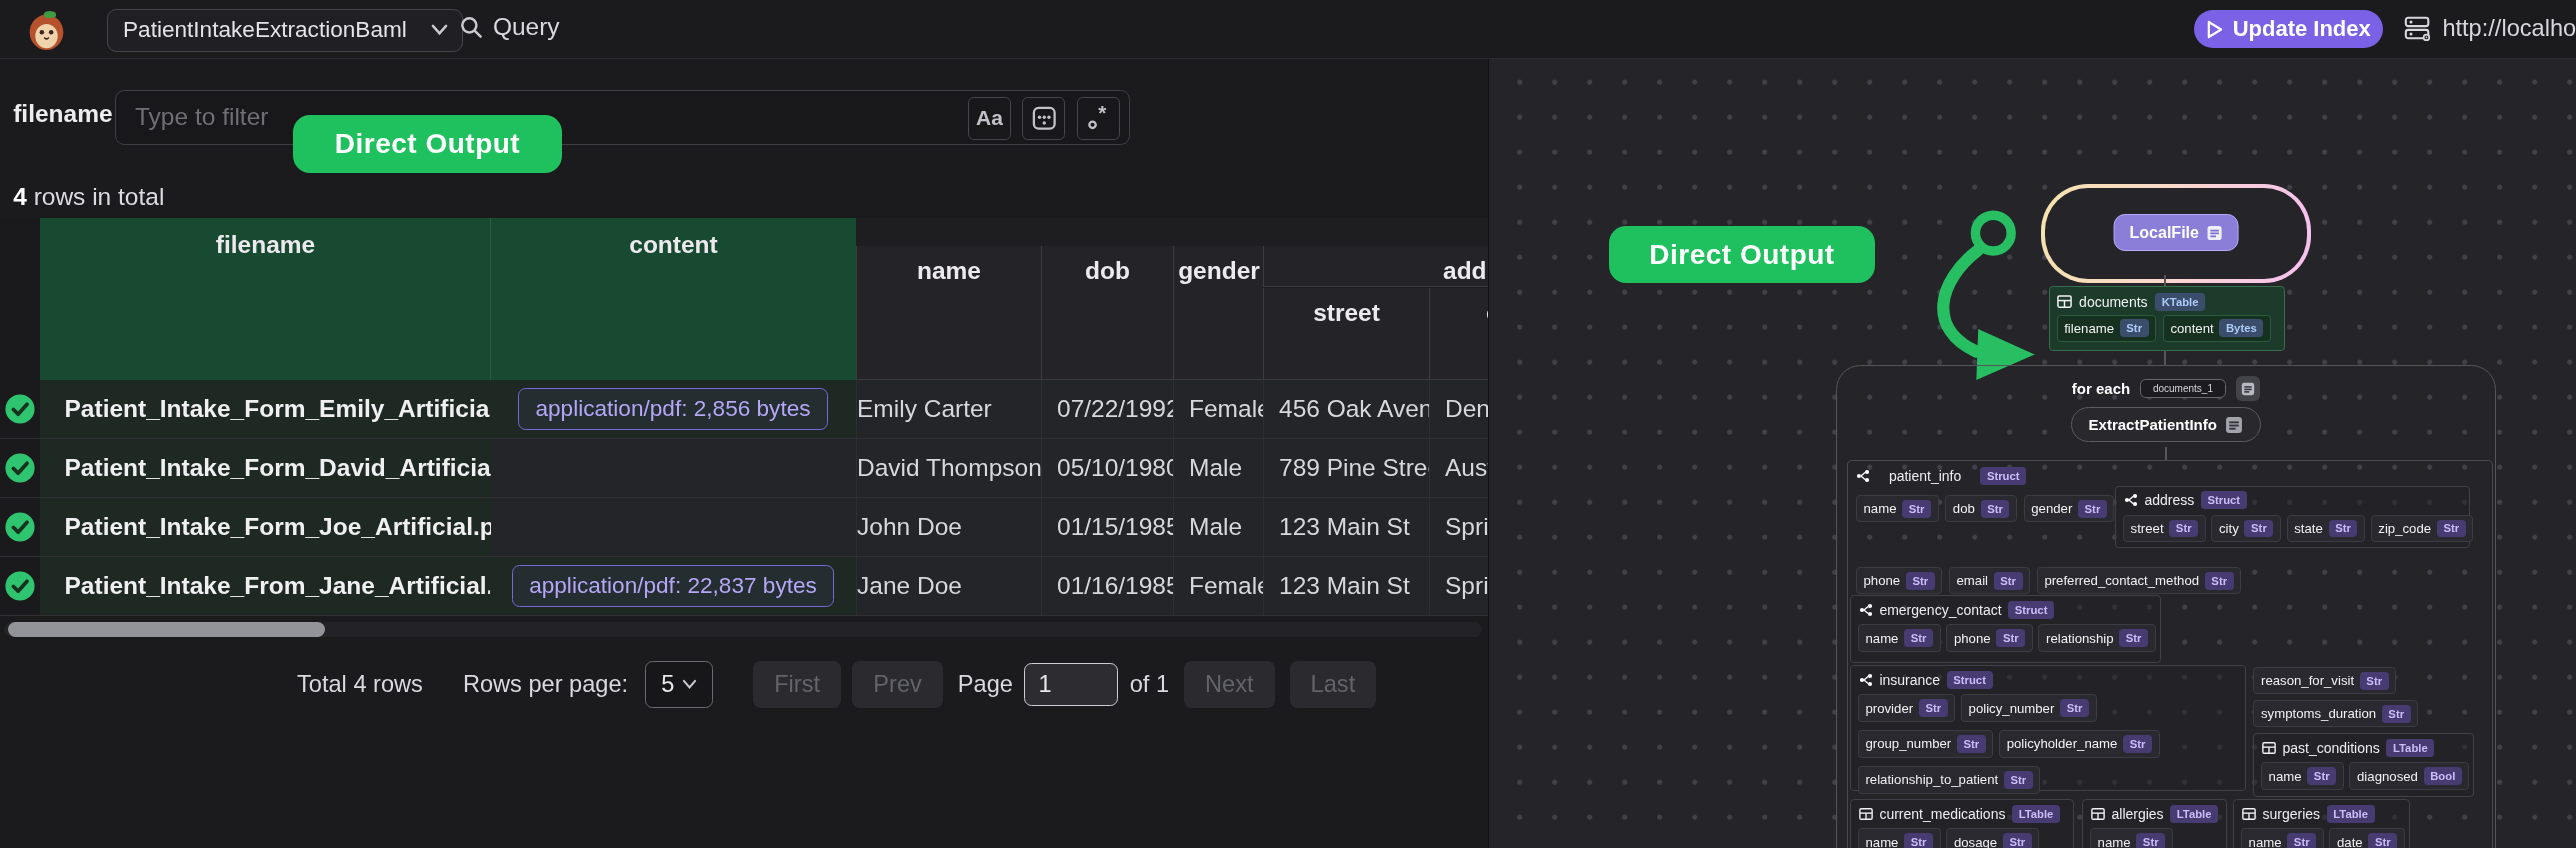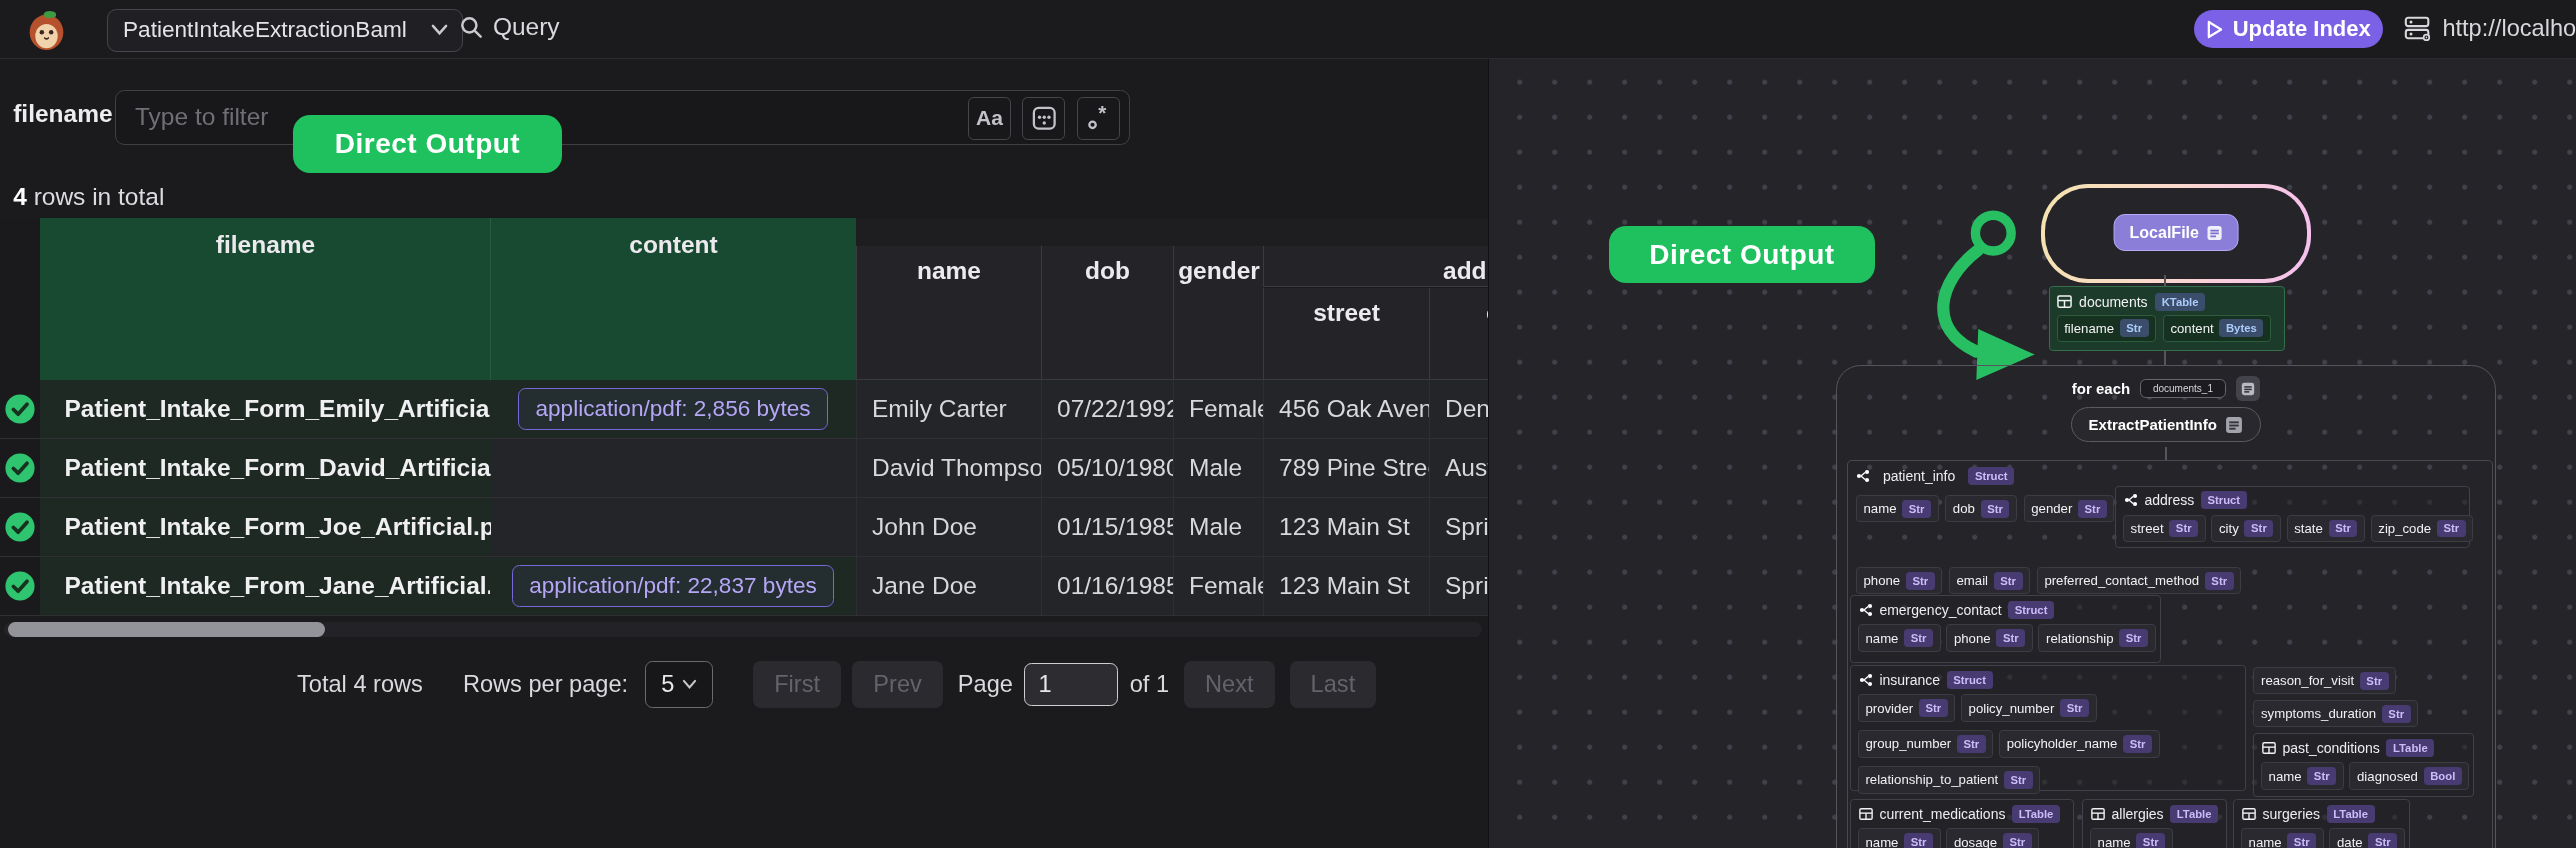--- a/index.html
+++ b/index.html
@@ -61,21 +61,21 @@
   .h-street{left:1263px;top:70px;width:166px;height:92px;}
   .h-city{left:1429px;top:70px;width:155px;height:92px;}
   .tbody .trow{position:relative;height:58px;background:#242529;border-bottom:0.9px solid #2f2f34;cursor:pointer;}
   .tcell{position:absolute;top:0;height:58px;box-sizing:border-box;display:flex;align-items:center;
          overflow:hidden;white-space:nowrap;font-size:24.5px;color:#d8d8dc;}
   .c-status{left:0;width:40px;background:#1a1a1d;justify-content:center;}
   .c-file{left:40px;width:451px;background:#1f2923;padding-left:24.5px;font-weight:bold;color:#f0f0f2;}
   .c-content{left:490px;width:366px;background:#1f2923;justify-content:center;}
   .mime-chip{border:1.4px solid #7668d8;color:#b5a6f6;background:rgba(120,105,220,0.07);
          border-radius:7.5px;padding:6.6px 16px;font-size:22.6px;}
-  .c-name{left:856px;width:185px;padding-left:15px;border-left:0.9px solid #2e2e33;}
+  .c-name{left:856px;width:185px;border-left:0.9px solid #2e2e33;}
   .c-dob{left:1041px;width:132px;padding-left:15px;border-left:0.9px solid #2e2e33;}
   .c-gender{left:1173px;width:91px;padding-left:15px;border-left:0.9px solid #2e2e33;}
   .c-street{left:1263px;width:166px;padding-left:15px;border-left:0.9px solid #2e2e33;}
   .c-city{left:1429px;width:155px;padding-left:15px;border-left:0.9px solid #2e2e33;}
 
   .hscroll{position:absolute;left:3.8px;top:563px;width:1478px;height:15px;border-radius:7.5px;background:#232327;}
   .hthumb{position:absolute;left:3.8px;top:0;width:317px;height:15px;border-radius:7.5px;background:#93939a;cursor:pointer;}
 
   
   .pagination{position:absolute;left:297px;top:601px;height:49px;display:flex;align-items:center;
@@ -128,21 +128,21 @@
   .chiprow{display:flex;gap:6.6px;}
   .chip{display:inline-flex;align-items:center;gap:5.7px;background:#29292f;border:0.9px solid #3c3c43;
           border-radius:3.8px;padding:3.8px 6.6px;font-size:13.2px;color:#f2f2f4;white-space:nowrap;cursor:pointer;}
   .badge{display:inline-block;border-radius:3.8px;padding:1.9px 6.6px;font-size:11.3px;font-weight:bold;
           background:#473b72;color:#cbbcf9;line-height:1.25;}
   .gbox{position:absolute;border:0.9px solid #414149;border-radius:3.8px;background:rgba(33,33,38,0.5);
           box-sizing:border-box;}
   .ghdr{display:flex;align-items:center;gap:6.6px;padding:4.7px 7.5px 3.8px 7.5px;font-size:14px;color:#eeeef1;
           white-space:nowrap;}
   .gchips{display:flex;gap:5.7px;padding:1.9px 6.6px 6.6px 6.6px;}
-  .free-hdr{display:flex;align-items:center;gap:13px;font-size:14px;color:#eeeef1;}
+  .free-hdr{display:flex;align-items:center;gap:19px;font-size:14px;color:#eeeef1;}
 </style>
 </head>
 <body>
 
 <header class="topbar">
   <svg class="logo" viewBox="0 0 46 46">
     <ellipse cx="23" cy="26" rx="18" ry="19" fill="#b5512d"></ellipse>
     <ellipse cx="23" cy="30" rx="12" ry="13" fill="#f0d2ab"></ellipse>
     <path d="M20 6 Q23 2 31 4 Q34 5 33 9 Q27 12 21 10 Z" fill="#3f9b43"></path>
     <circle cx="18" cy="26" r="2.4" fill="#3a2520"></circle>

